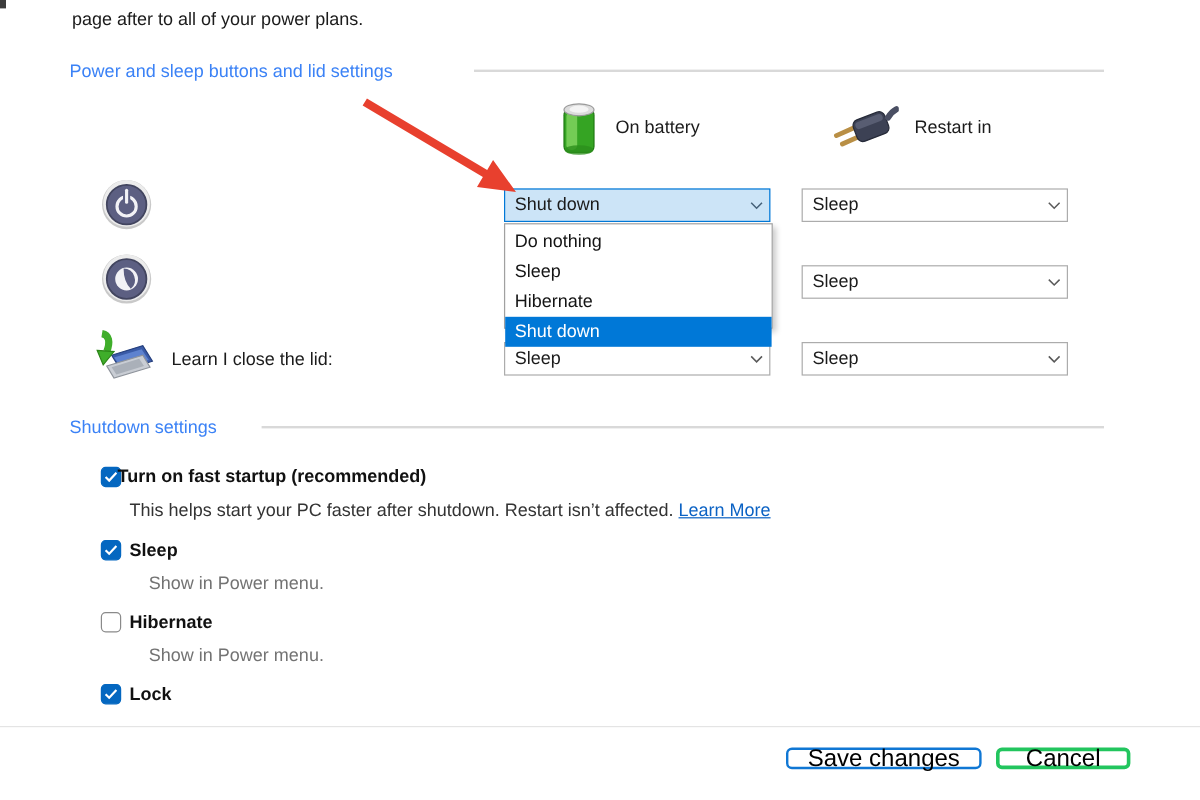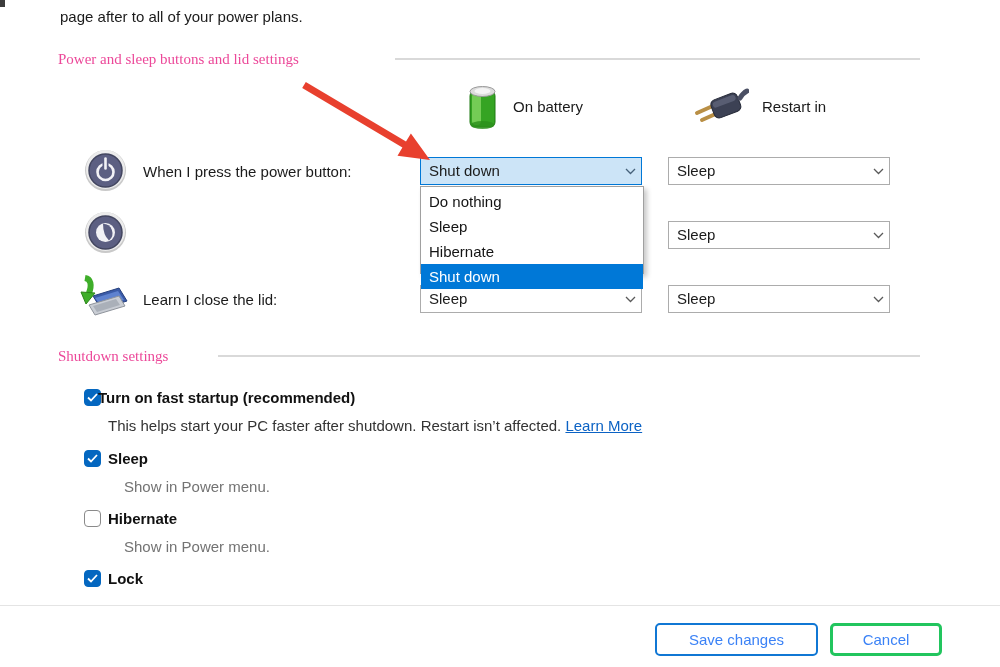--- a/index.html
+++ b/index.html
@@ -8,21 +8,21 @@
     position: relative;
     width: 1000px;
     height: 667px;
     background: #ffffff;
     font-family: "Liberation Sans", sans-serif;
     color: #1b1b1b;
     overflow: hidden;
   }
   .abs { position: absolute; }
   .txt { font-size: 15px; line-height: 19px; white-space: nowrap; }
-  .sec-title { font-size: 15px; color: #ec4899; font-family: Liberation Serif, serif; }
+  .sec-title { font-size: 15px; color: #3b82f6; }
   .sec-line { height: 2px; background: #d9d9d9; }
 
   
   .corner-mark { left: 0; top: 0; width: 5px; height: 7px; background: #3c3c3c; }
 
   
   .col-label { font-size: 15px; color: #1b1b1b; }
 
   
   .row-label { left: 143px; font-size: 15px; color: #1b1b1b; }
@@ -73,25 +73,25 @@
   .checkbox.checked { background: #0467c0; border: 1px solid #0467c0; }
   .checkbox.unchecked { background: #ffffff; border: 1px solid #8a8a8a; }
   .cb-label { font-size: 15px; font-weight: bold; color: #111; cursor: default; }
   .cb-desc { font-size: 15px; color: #333; }
   .cb-sub { font-size: 15px; color: #737373; margin-left: 16px; }
   .link { color: #0b62c4; text-decoration: underline; cursor: pointer; }
 
   
   .footer-line { left: 0; top: 605px; width: 1000px; height: 1px; background: #e4e4e4; }
   .btn {
-    height: 33px;
+    height: 18px;
     background: #ffffff;
     border-radius: 5px;
-    font-size: 15px;
-    color: #3b82f6;
+    font-size: 20px;
+    color: #000000;
     display: flex; align-items: center; justify-content: center;
     cursor: default;
     font-family: "Liberation Sans", sans-serif;
   }
   .btn-primary-outline { border: 2px solid #1077d4; width: 163px; left: 655px; top: 623px; }
   .btn-secondary { border: 3px solid #22c55e; width: 112px; left: 830px; top: 623px; }
 </style>
 </head>
 <body>
 
@@ -144,21 +144,20 @@
 
   <svg class="abs" style="left:76px; top:275px;" width="52" height="44" viewBox="0 0 52 44">
     <polygon points="17,21 43,13 51,26 25,34" fill="#3a5ba8" stroke="#26407e" stroke-width="1"></polygon>
     <polygon points="19,23 42,16 48,25 25,31" fill="#5e82cf"></polygon>
     <polygon points="13,30 43,21 49,31 19,40" fill="#c9cdd4" stroke="#8f949c" stroke-width="1"></polygon>
     <polygon points="17,31 40,24 44,30 21,37" fill="#aab0b9"></polygon>
     <path d="M9 3 C15 4 16 10 13 18" stroke="#3fae2a" stroke-width="6" fill="none"></path>
     <polygon points="5,17 19,18 10,29" fill="#3fae2a" stroke="#2c8518" stroke-width="1"></polygon>
   </svg>
 
-  <div class="abs txt row-label" style="top:162px;">When I press the power button:</div>
   <div class="abs txt row-label" style="top:290px;">Learn I close the lid:</div>
 
   <div class="abs combo focused" style="left:420px; top:157px;">
     <span class="combo-text">Shut down</span>
     <span class="chev">
       <svg width="11" height="7" viewBox="0 0 11 7">
           <path d="M1 1 L5.5 5.5 L10 1" stroke="#46617a" stroke-width="1.3" fill="none"></path>
         </svg>
     </span>
   </div>

